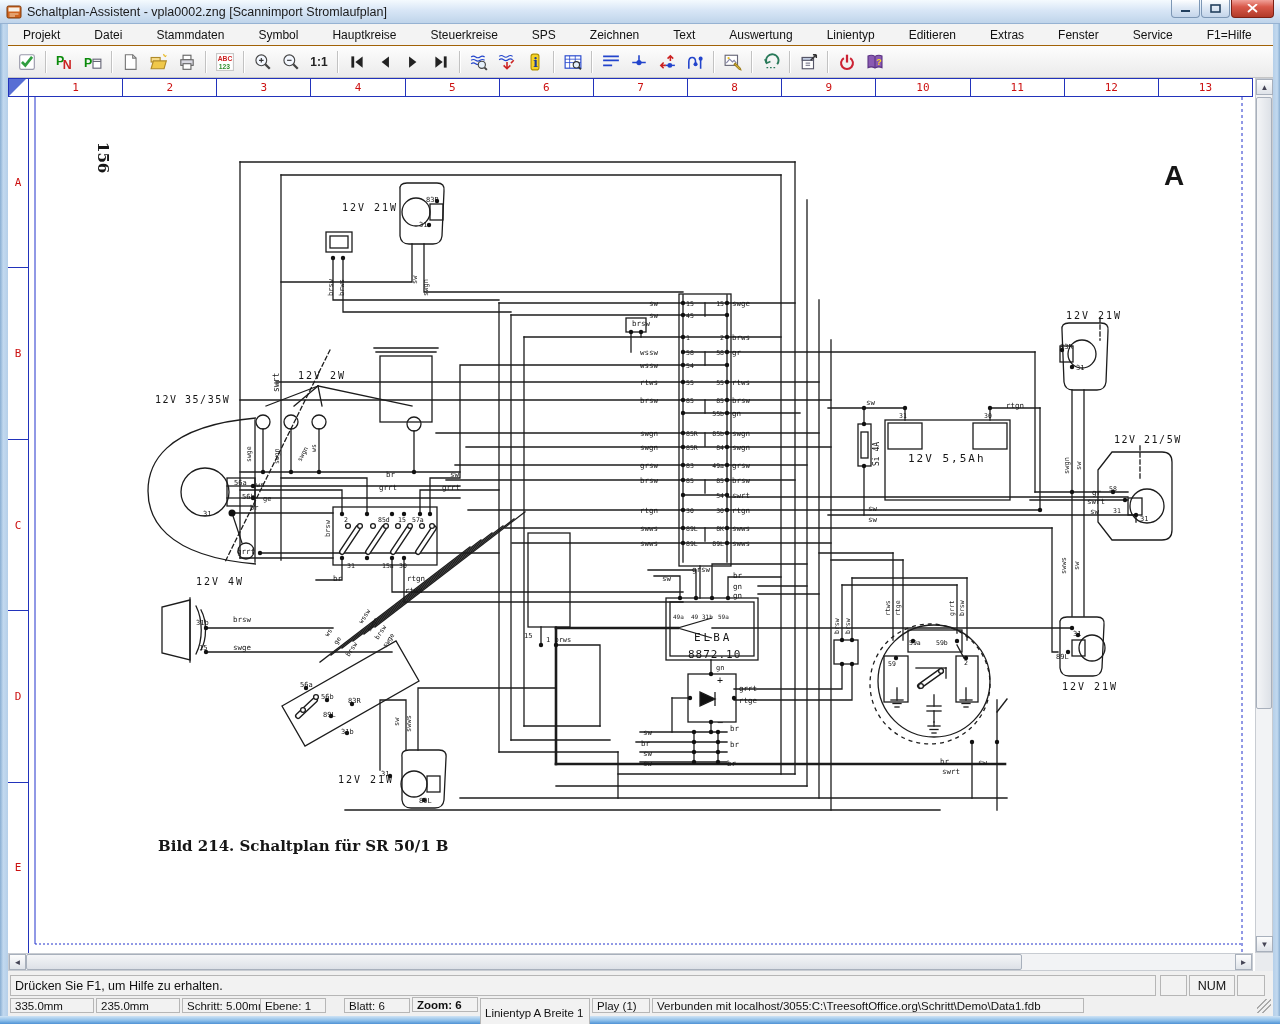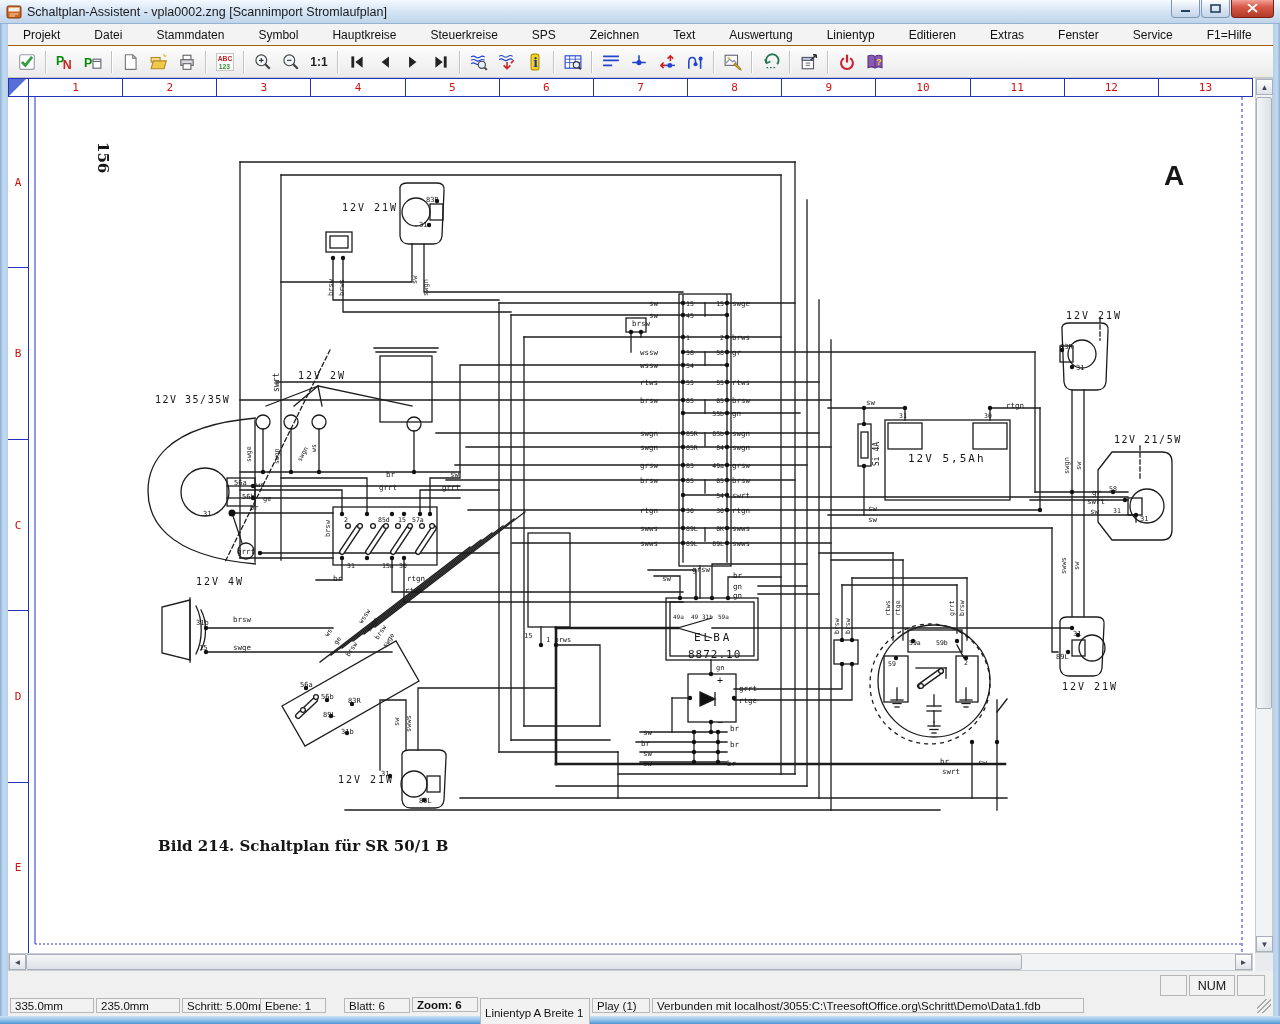--- a/index.html
+++ b/index.html
@@ -919,20 +919,21 @@
   </div>
   <div class="vscroll">
     <span class="sb-btn">▲</span>
     <span class="vthumb"></span>
     <span class="vfill"></span>
     <span class="sb-btn">▼</span>
   </div>
   <div class="corner"></div>
 
   <div class="statusarea">
+    <div class="scell" style="left:2px;top:4px;width:1146px;height:21px;">Drücken Sie F1, um Hilfe zu erhalten.</div>
     <div class="scell" style="left:1152px;top:4px;width:27px;height:21px;"></div>
     <div class="scell" style="left:1181px;top:4px;width:46px;height:21px;justify-content:center;padding-left:0;">NUM</div>
     <div class="scell" style="left:1229px;top:4px;width:28px;height:21px;"></div>
     <div class="srow2">
         <div class="scell" style="left: 2px; top: 27px; width: 84px; height: 15px;">335.0mm</div>
         <div class="scell" style="left: 88px; top: 27px; width: 84px; height: 15px;">235.0mm</div>
         <div class="scell" style="left: 174px; top: 27px; width: 92px; height: 15px;">Schritt: 5.00mm</div>
         <div class="scell" style="left: 252px; top: 27px; width: 66px; height: 15px;">Ebene: 1</div>
         <div class="scell" style="left: 336px; top: 27px; width: 66px; height: 15px;">Blatt: 6</div>
         <div class="scell" style="left: 404px; top: 26px; width: 66px; height: 15px; font-weight: bold;">Zoom: 6</div>

